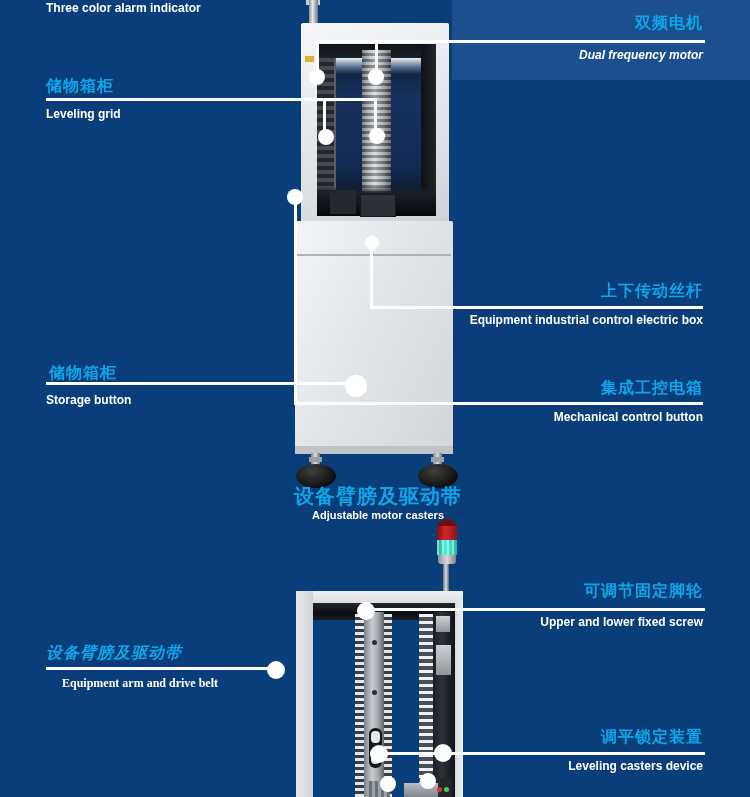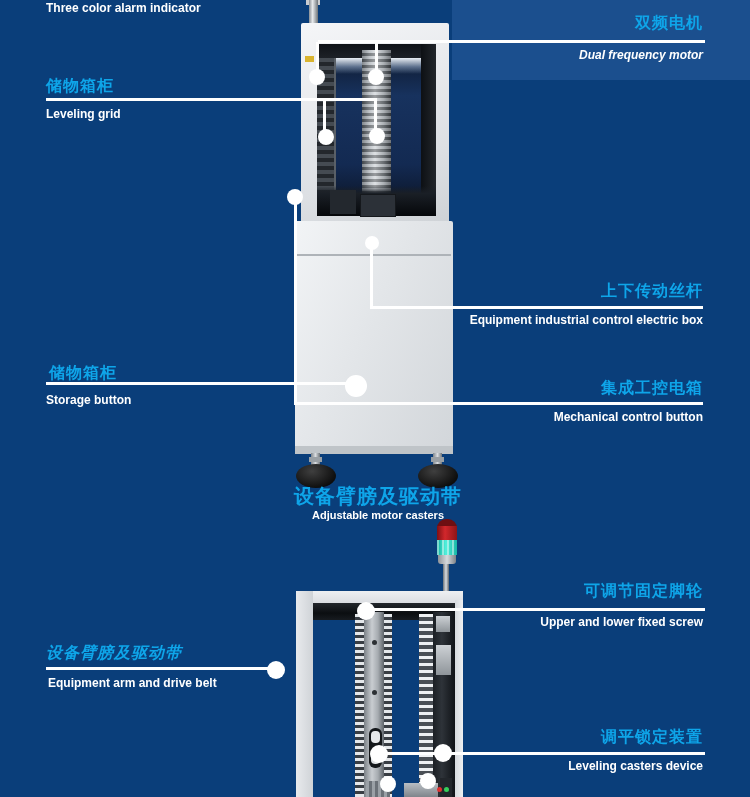--- a/index.html
+++ b/index.html
@@ -200,16 +200,16 @@
 <div class="abs zh r" style="right:47px;top:378px;">集成工控电箱</div>
 <div class="abs en r" style="right:47px;top:410px;">Mechanical control button</div>
 
 <div class="abs zh" style="left:288px;top:483px;width:180px;text-align:center;font-size:20px;">设备臂膀及驱动带</div>
 <div class="abs en" style="left:288px;top:509px;width:180px;text-align:center;font-size:11px;">Adjustable motor casters</div>
 
 <div class="abs zh r" style="right:47px;top:581px;">可调节固定脚轮</div>
 <div class="abs en r" style="right:47px;top:615px;">Upper and lower fixed screw</div>
 
 <div class="abs zh" style="left:46px;top:643px;font-style:italic;">设备臂膀及驱动带</div>
-<div class="abs en" style="left:48px;top:676px;">Equipment arm and drive belt</div>
+<div class="abs en" style="left:62px;top:676px;font-family:Liberation Serif, serif;">Equipment arm and drive belt</div>
 
 <div class="abs zh r" style="right:47px;top:727px;">调平锁定装置</div>
 <div class="abs en r" style="right:47px;top:759px;">Leveling casters device</div>
 
 </body></html>

